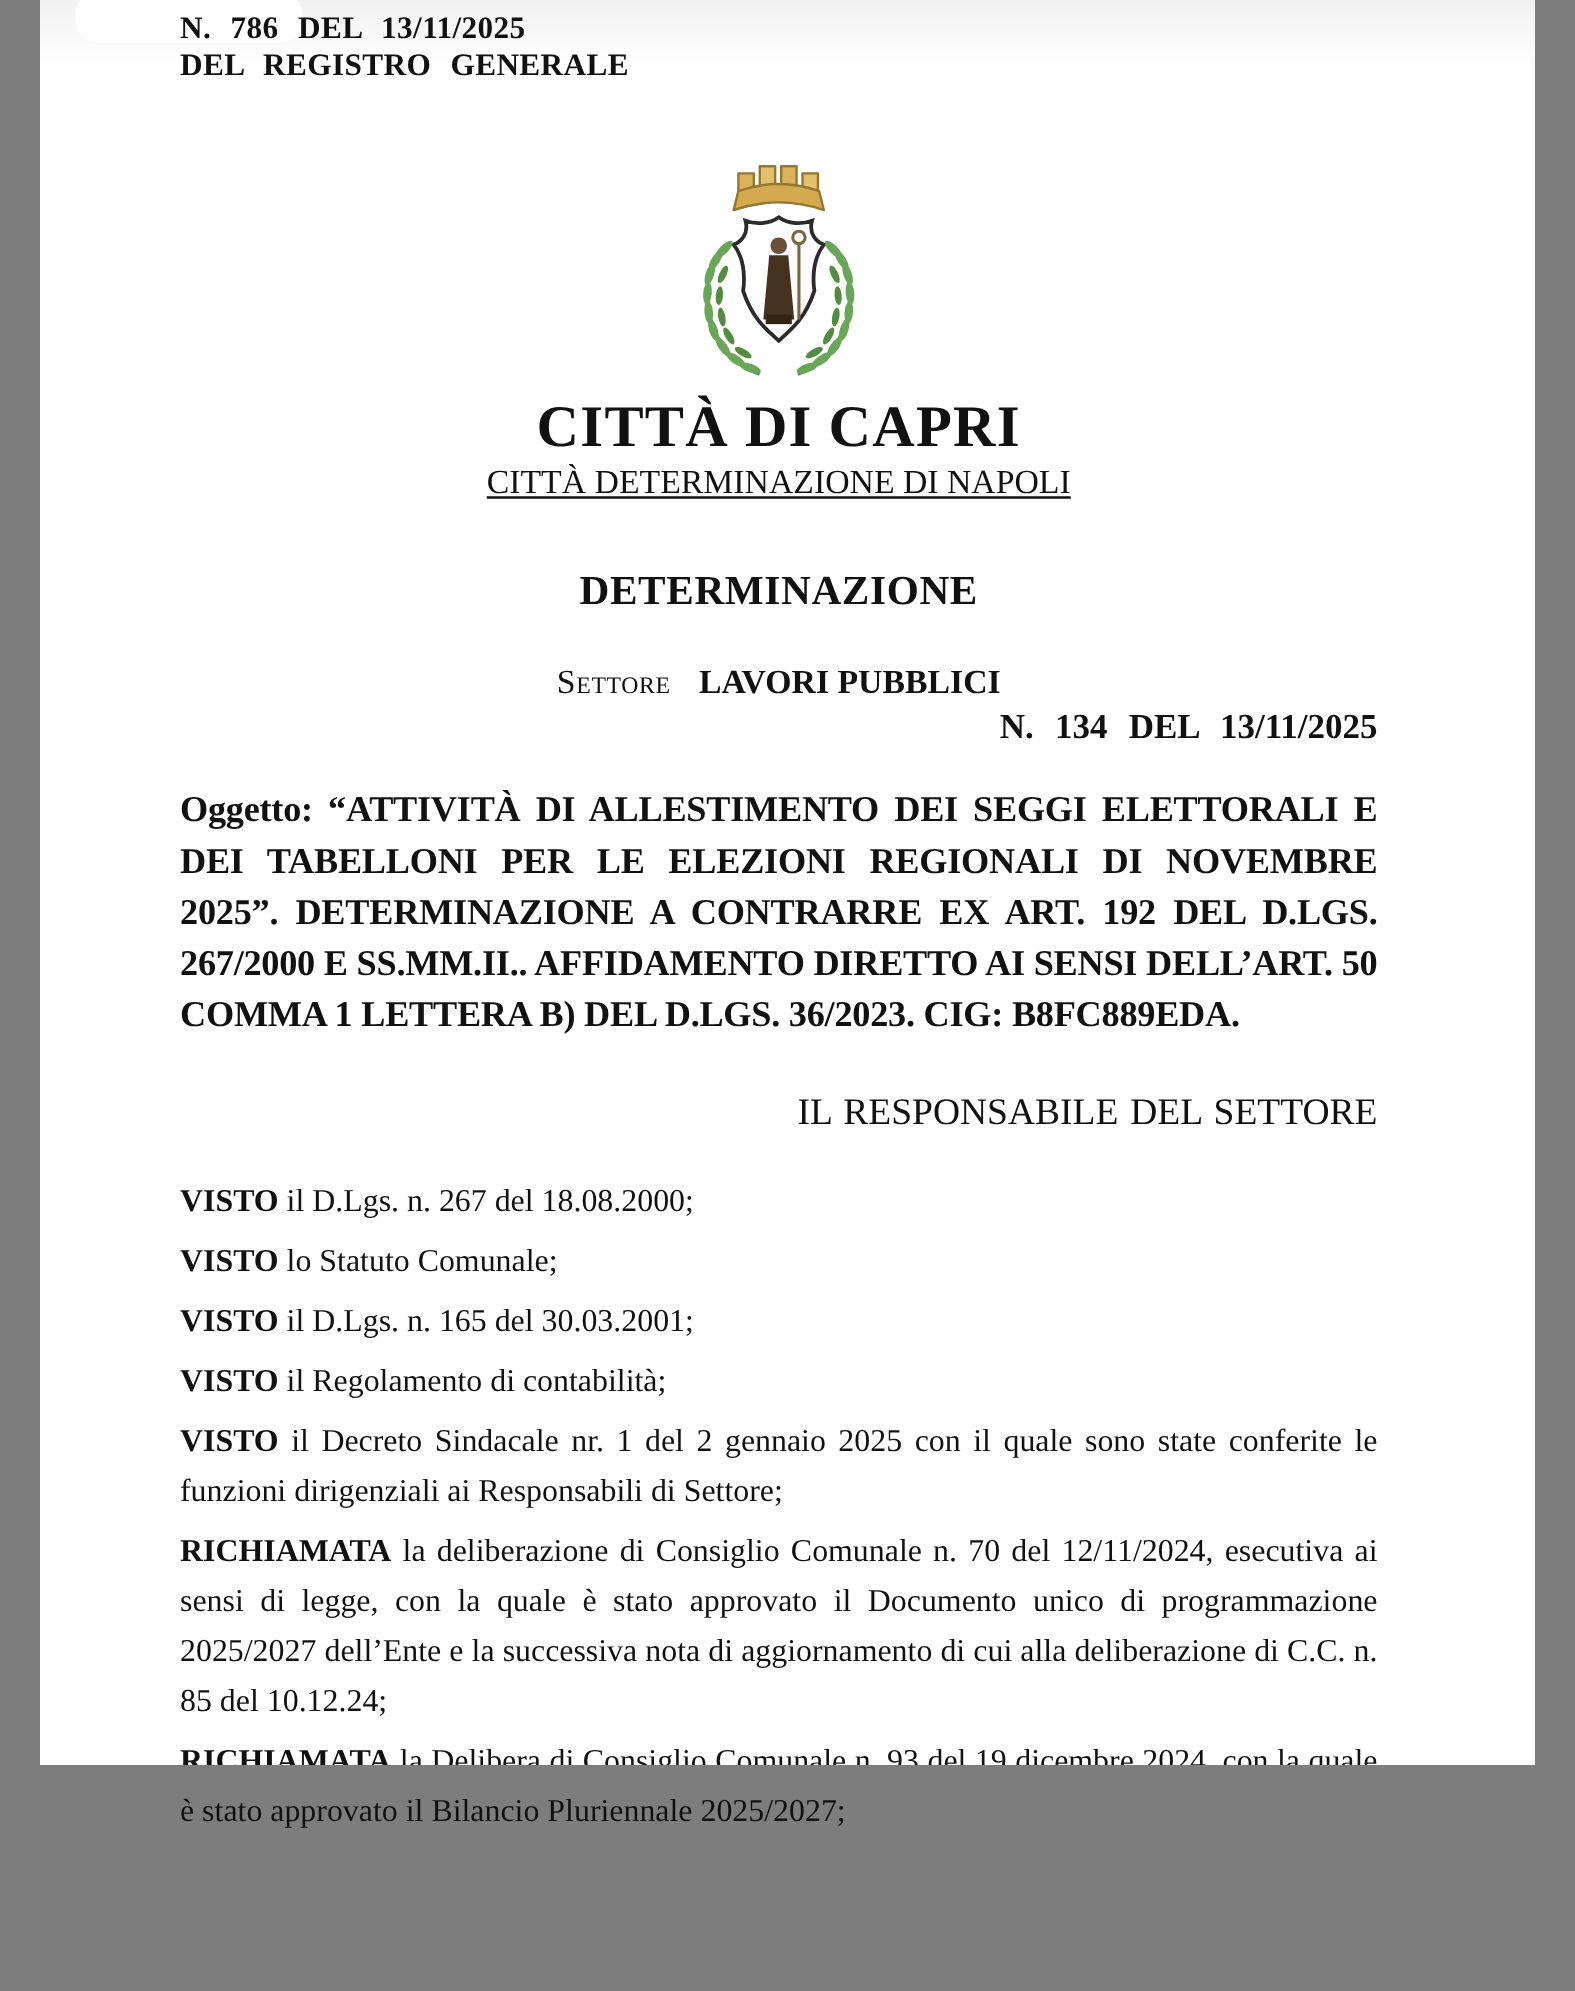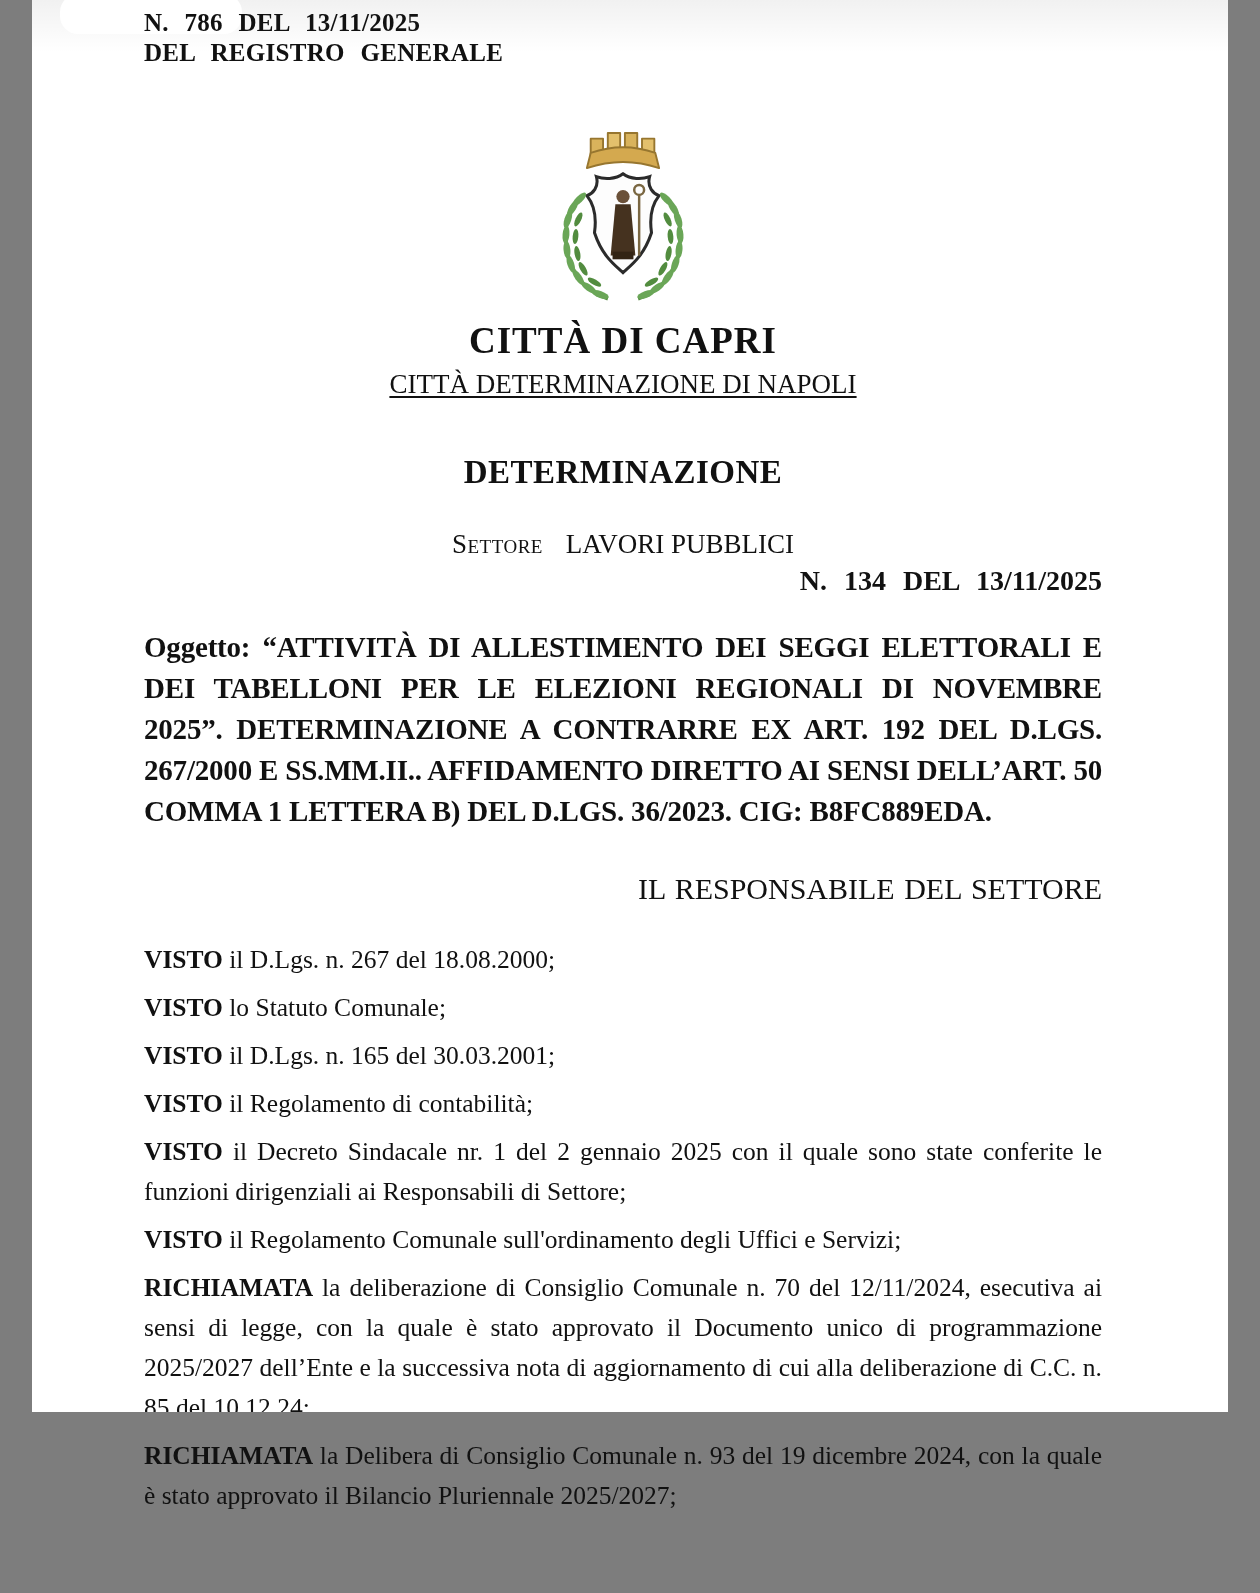--- a/index.html
+++ b/index.html
@@ -41,21 +41,21 @@
     line-height: 30px;
     word-spacing: 9px;
     letter-spacing: 0.3px;
   }
 
   .crest-wrap { text-align: center; margin-top: 44px; }
 
   .city-title {
     text-align: center;
     font-weight: bold;
-    font-size: 37px;
+    font-size: 47px;
     line-height: 50px;
     margin-top: 8px;
     letter-spacing: 1px;
   }
   .city-subtitle {
     text-align: center;
     font-size: 27px;
     margin-top: 3px;
   }
   .city-subtitle span { text-decoration: underline; text-underline-offset: 3px; }
@@ -67,21 +67,21 @@
     margin-top: 54px;
     letter-spacing: 0.5px;
   }
 
   .sector-line { text-align: center; margin-top: 38px; font-size: 27px; }
   .sector-label {
     font-variant: small-caps;
     letter-spacing: 0.5px;
     margin-right: 16px;
   }
-  .sector-name { font-weight: normal; }
+  .sector-name { font-weight: bold; }
 
   .doc-number {
     text-align: right;
     font-weight: bold;
     font-size: 28px;
     margin-top: 5px;
     word-spacing: 10px;
   }
 
   .subject {
@@ -208,21 +208,20 @@
   <p><span class="lead">VISTO</span><span class="rest"> il D.Lgs. n. 267 del 18.08.2000;</span></p>
 
   <p><span class="lead">VISTO</span><span class="rest"> lo Statuto Comunale;</span></p>
 
   <p><span class="lead">VISTO</span><span class="rest"> il D.Lgs. n. 165 del 30.03.2001;</span></p>
 
   <p><span class="lead">VISTO</span><span class="rest"> il Regolamento di contabilità;</span></p>
 
   <p><span class="lead">VISTO</span><span class="rest"> il Decreto Sindacale nr. 1 del 2 gennaio 2025 con il quale sono state conferite le funzioni dirigenziali ai Responsabili di Settore;</span></p>
 
-  <p><span class="lead">VISTO</span><span class="rest"> il Regolamento Comunale sull'ordinamento degli Uffici e Servizi;</span></p>
 
   <p><span class="lead">RICHIAMATA</span><span class="rest"> la deliberazione di Consiglio Comunale n. 70 del 12/11/2024, esecutiva ai sensi di legge, con la quale è stato approvato il Documento unico di programmazione 2025/2027 dell’Ente e la successiva nota di aggiornamento di cui alla deliberazione di C.C. n. 85 del 10.12.24;</span></p>
 
   <p><span class="lead">RICHIAMATA</span><span class="rest"> la Delibera di Consiglio Comunale n. 93 del 19 dicembre 2024, con la quale è stato approvato il Bilancio Pluriennale 2025/2027;</span></p>
 </div>
 
     </div>
   </div>
 
   <div class="frame-left"></div>

